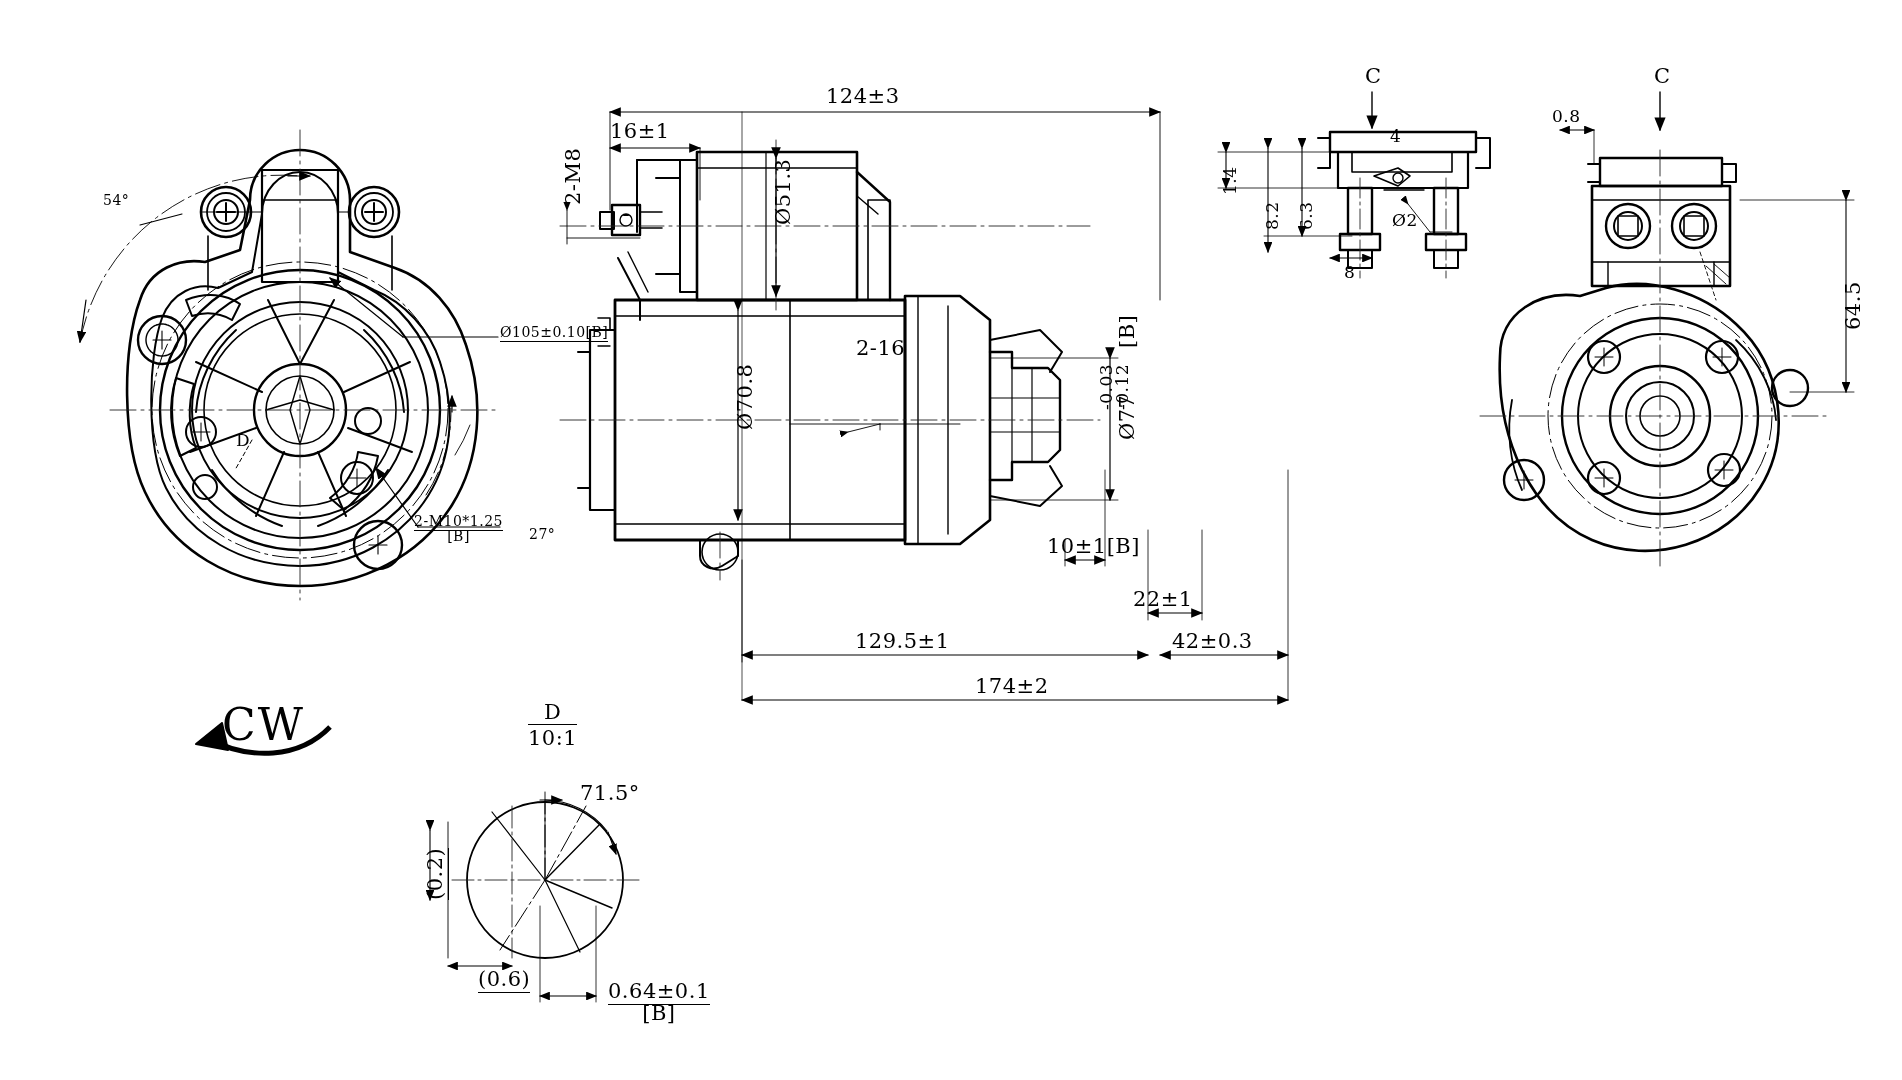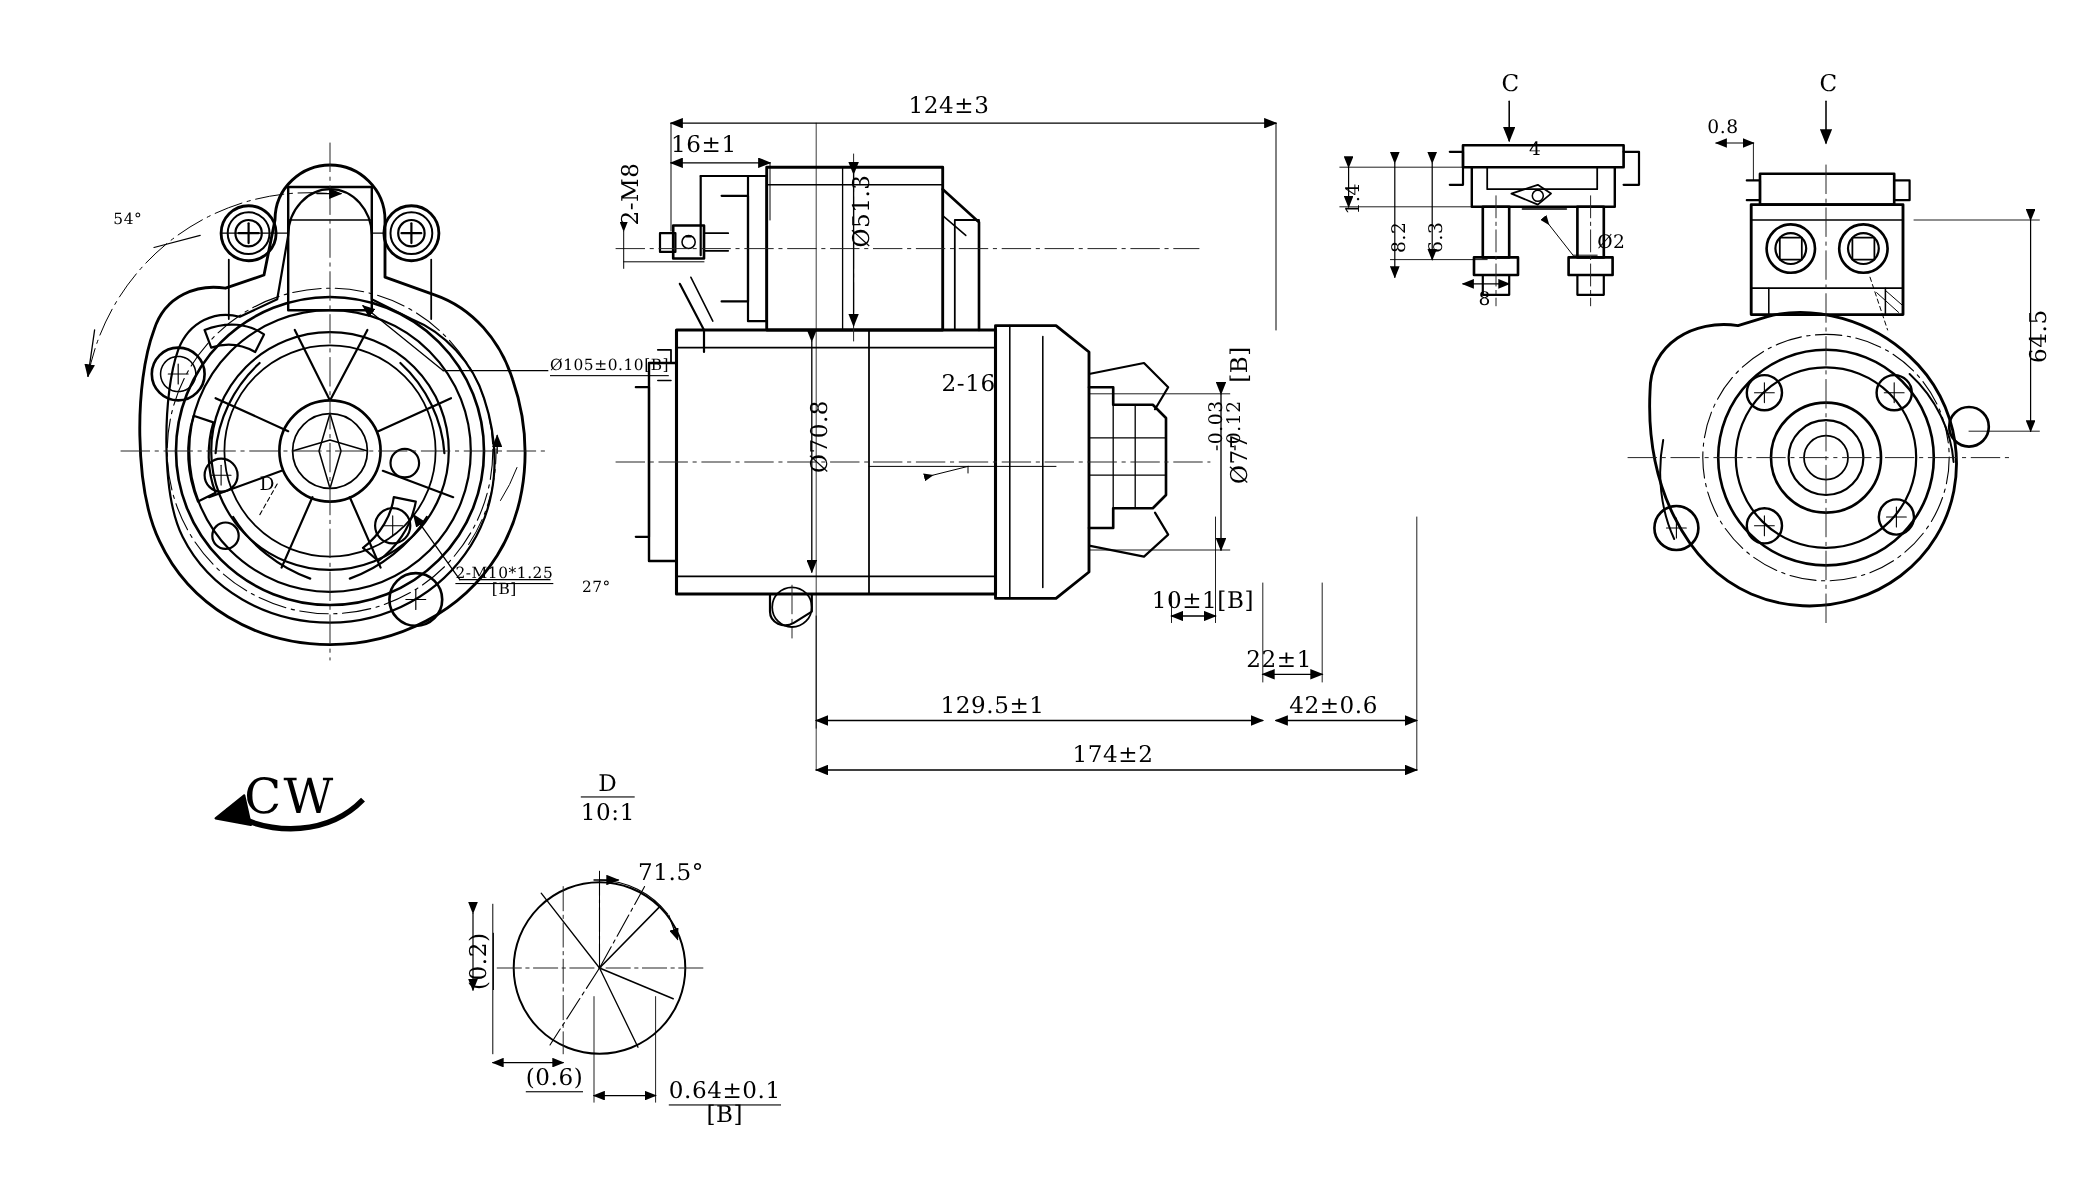--- a/index.html
+++ b/index.html
@@ -405,30 +405,30 @@
   <div style="position:absolute;left:1096px;top:300px;">
     <div class="lbl b rot90" style="position:absolute;left:20px;top:140px;">Ø77</div>
     <div class="lbl s rot90" style="position:absolute;left:2px;top:110px;">-0.03</div>
     <div class="lbl s rot90" style="position:absolute;left:18px;top:110px;">-0.12</div>
     <div class="lbl b rot90" style="position:absolute;left:20px;top:48px;">[B]</div>
   </div>
 
   <div class="lbl b" style="left:1047px;top:535px;text-align:center;">10±1[B]</div>
   <div class="lbl b" style="left:1133px;top:588px;">22±1</div>
   <div class="lbl b" style="left:855px;top:630px;">129.5±1</div>
-  <div class="lbl b" style="left:1172px;top:630px;">42±0.6</div>
+  <div class="lbl b" style="left:1172px;top:630px;">42±0.3</div>
   <div class="lbl b" style="left:975px;top:675px;">174±2</div>
 
   <div class="lbl b" style="left:1365px;top:65px;">C</div>
   <div class="lbl s" style="left:1390px;top:128px;">4</div>
   <div class="lbl s rot90" style="left:1222px;top:195px;">1.4</div>
   <div class="lbl s rot90" style="left:1264px;top:230px;">8.2</div>
   <div class="lbl s rot90" style="left:1298px;top:230px;">6.3</div>
   <div class="lbl s" style="left:1344px;top:264px;">8</div>
-  <div class="lbl s" style="left:1452px;top:212px;text-align:right;">Ø2</div>
+  <div class="lbl s" style="left:1392px;top:212px;text-align:right;">Ø2</div>
 
   <div class="lbl b" style="left:1654px;top:65px;">C</div>
   <div class="lbl s" style="left:1552px;top:108px;">0.8</div>
   <div class="lbl b rot90" style="left:1842px;top:330px;">64.5</div>
 
   <div class="lbl b frac" style="left:528px;top:700px;">
     <span class="top">D</span>
     <span class="bot">10:1</span>
   </div>
   <div class="lbl b" style="left:580px;top:782px;">71.5°</div>

